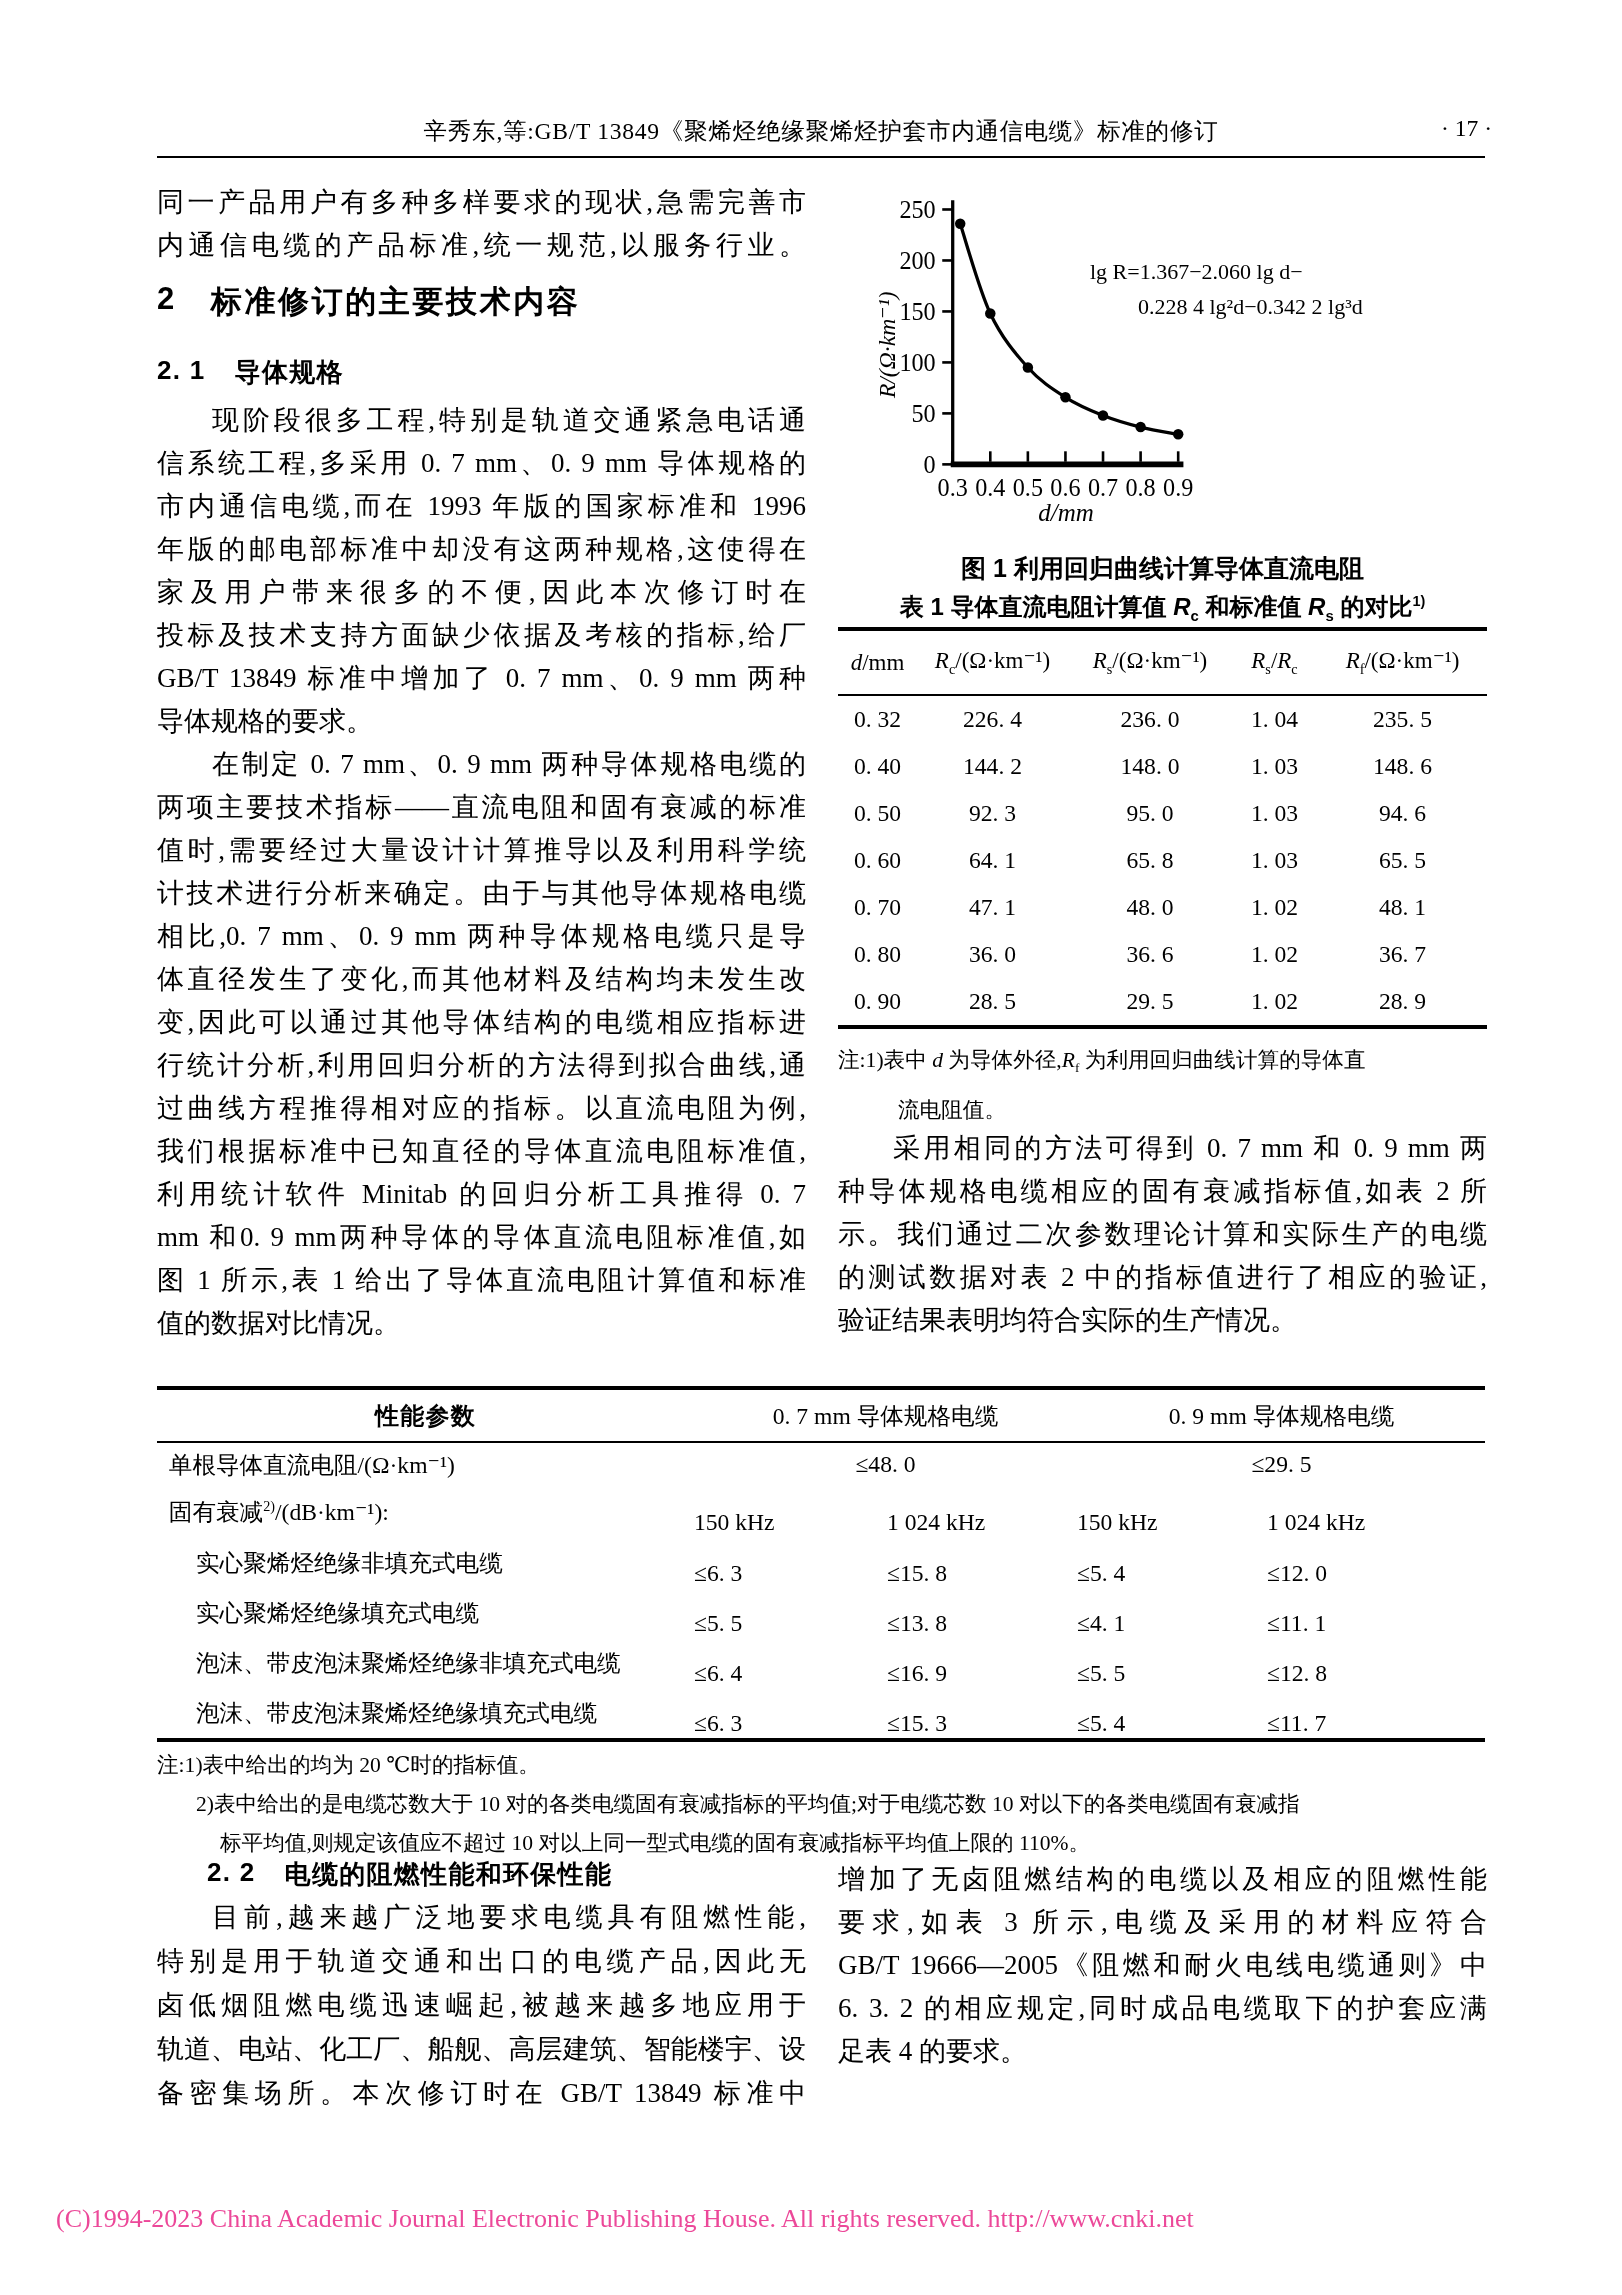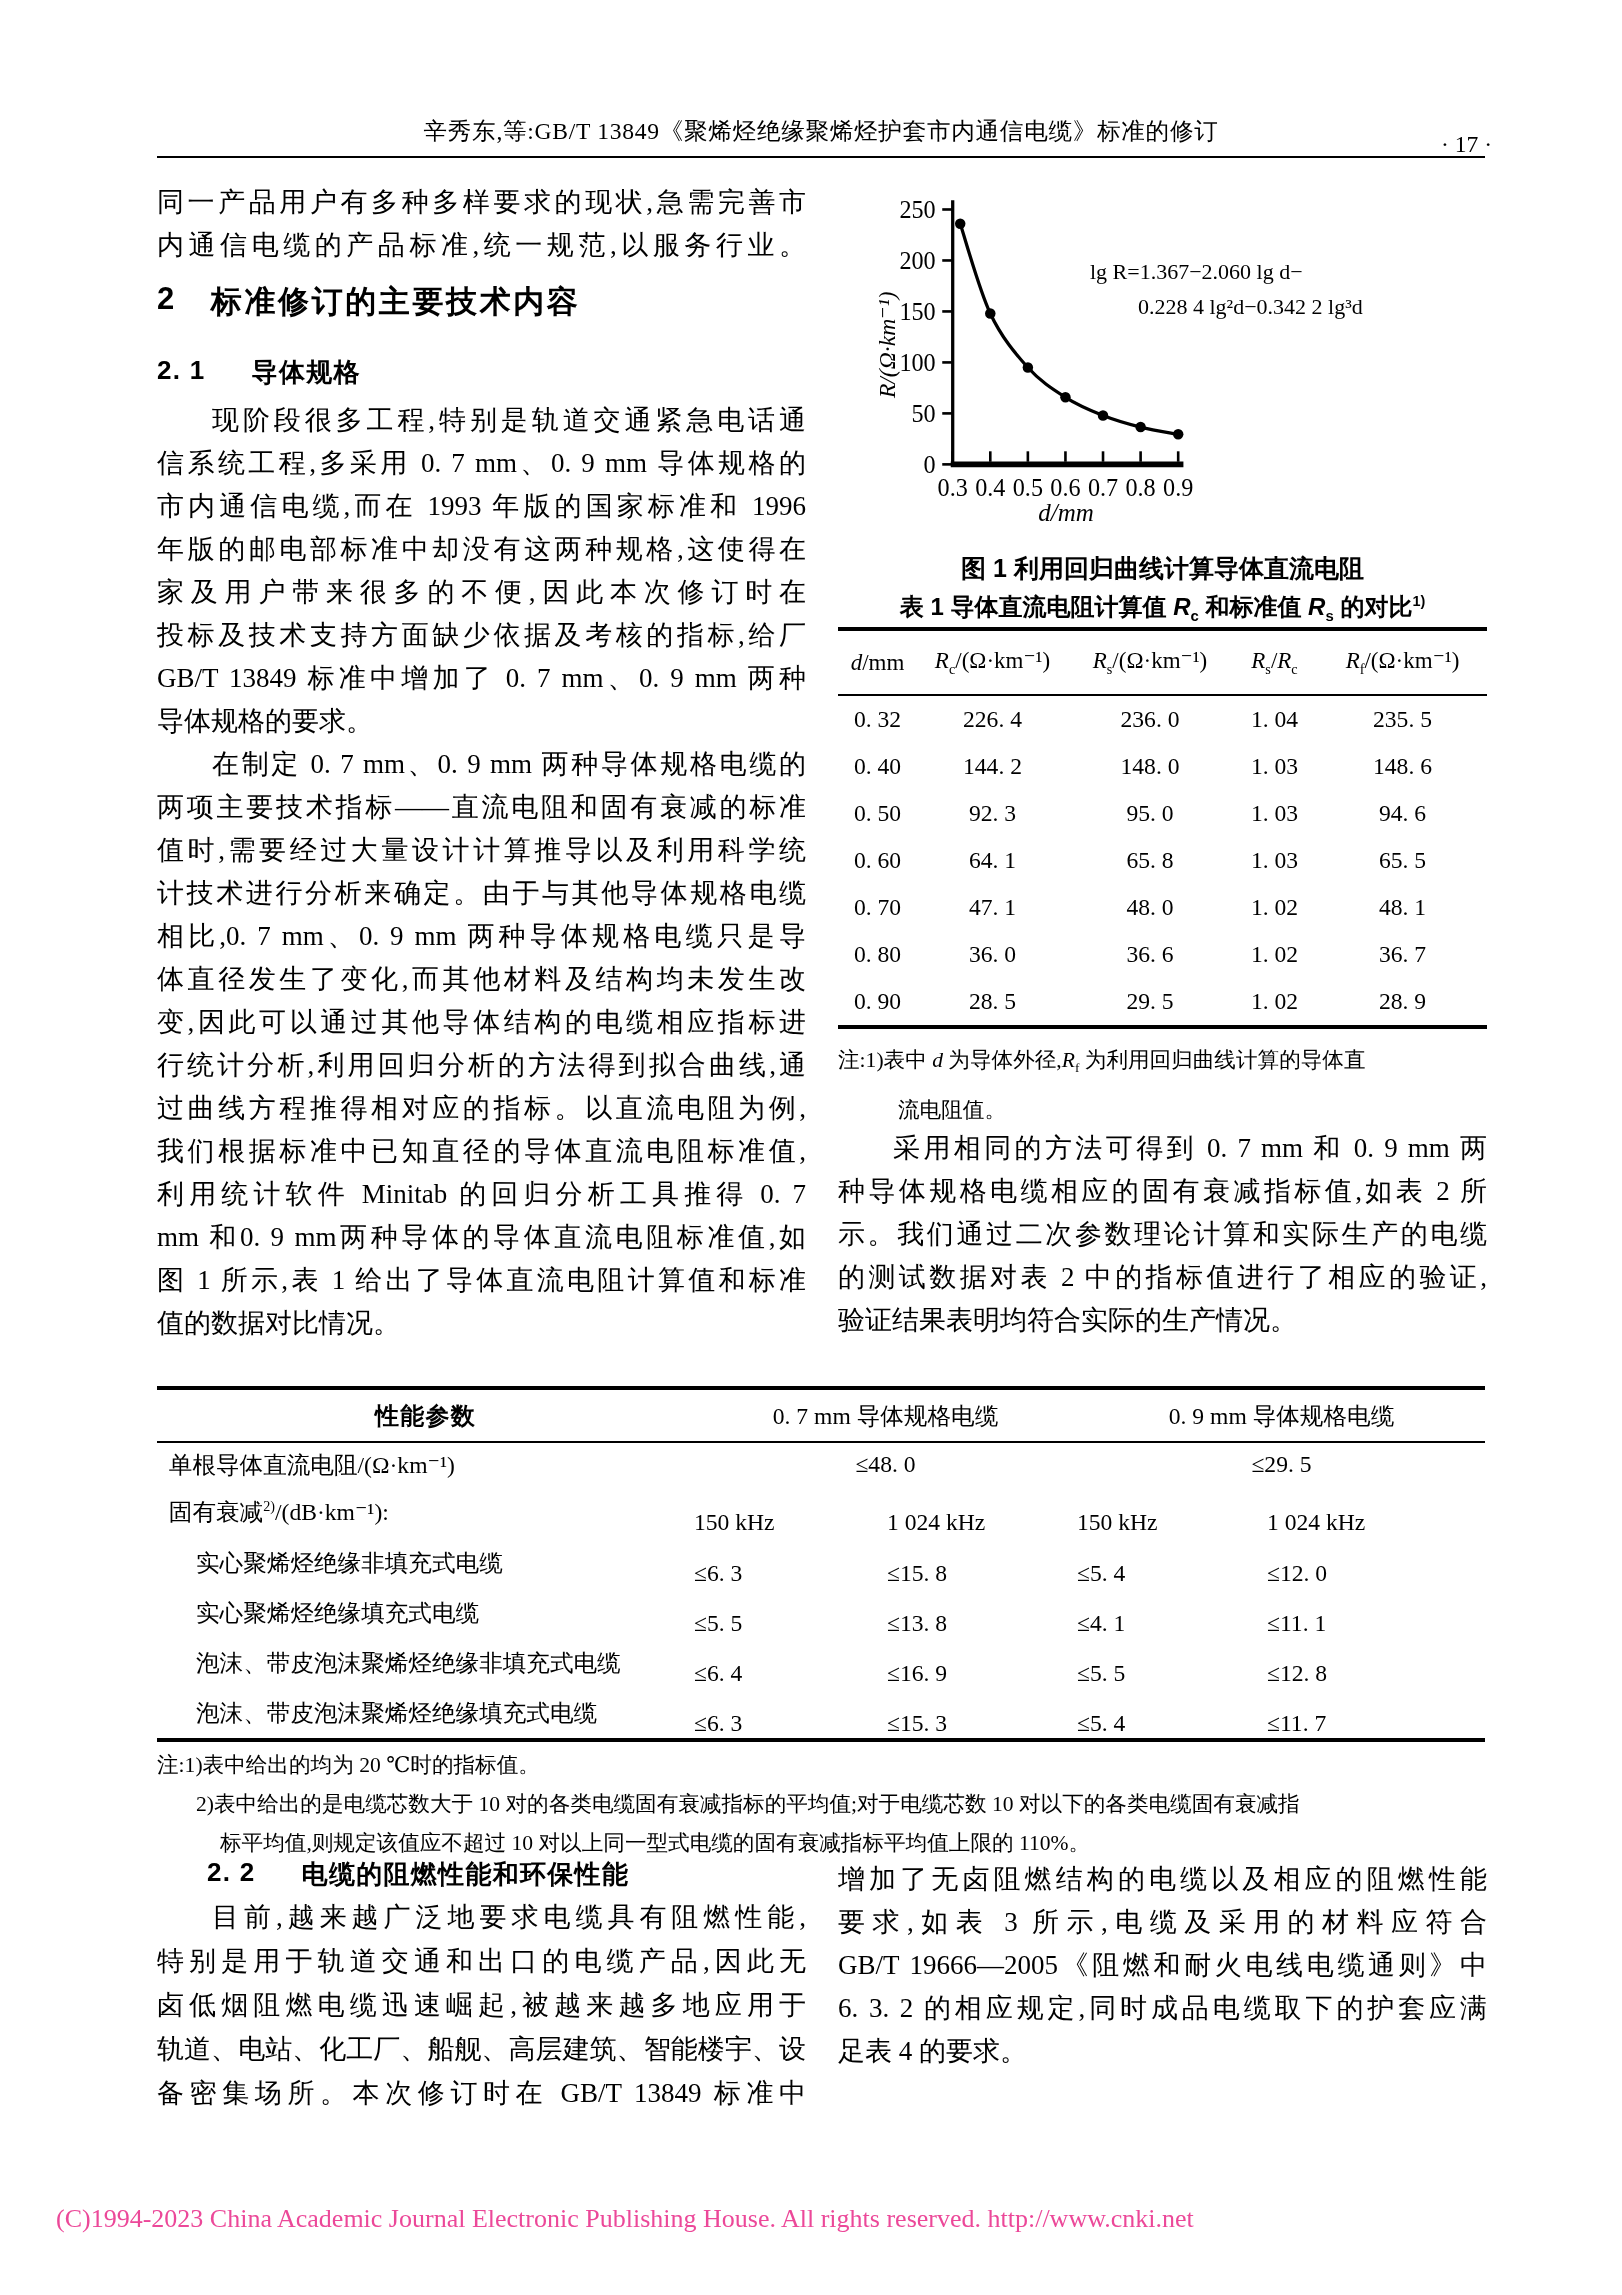--- a/index.html
+++ b/index.html
@@ -1,32 +1,32 @@
 <!DOCTYPE html>
 <html style="font-size:10.5px"><head>
 <meta charset="utf-8">
 <style>
   html,body{margin:0;padding:0;background:#e8e8e8;}
   .page{position:relative;width:1623px;height:2295px;background:#ffffff;overflow:hidden;
         font-family:"Liberation Serif","DejaVu Serif",serif;color:#000;}
   .abs{position:absolute;}
   
   .hdr-title{top:115px;left:157px;width:1328px;text-align:center;font-size:23.6px;letter-spacing:0.7px;}
-  .hdr-page{top:115px;left:1374px;width:118px;text-align:right;font-size:23.6px;margin-top:16px;}
+  .hdr-page{top:115px;left:1374px;width:118px;text-align:right;font-size:23.6px;}
   .hdr-rule{top:156px;left:157px;width:1328px;height:2px;background:#000;}
   
   .col{width:649px;}
   .line{font-size:27px;line-height:43px;text-align:justify;text-align-last:justify;}
   .lh67 .line{line-height:44px;}
   .nojust{text-align-last:left;}
   .indent{text-indent:55px;}
   
   .h-big{display:flex;gap:34px;font-family:"Liberation Sans","DejaVu Sans",sans-serif;
          font-weight:bold;font-size:31px;letter-spacing:2.6px;}
-  .h-sub{display:flex;gap:46px;font-family:"Liberation Sans","DejaVu Sans",sans-serif;
+  .h-sub{display:flex;gap:29px;font-family:"Liberation Sans","DejaVu Sans",sans-serif;
          font-weight:bold;font-size:26px;letter-spacing:1.3px;}
   
   #fig1{left:838px;top:167px;width:649px;height:366px;}
   #fig1 svg{position:absolute;left:0;top:0;}
   #fig1 svg text{font-family:"Liberation Serif","DejaVu Serif",serif;}
   .eq{position:absolute;font-size:22px;white-space:nowrap;}
   .ylab{position:absolute;left:-62px;top:164px;width:222px;height:27.5px;text-align:center;
         font-size:23.6px;font-style:italic;transform:rotate(-90deg);}
   .xlab{position:absolute;left:115px;top:332px;width:226px;text-align:center;
         font-size:25px;font-style:italic;}

